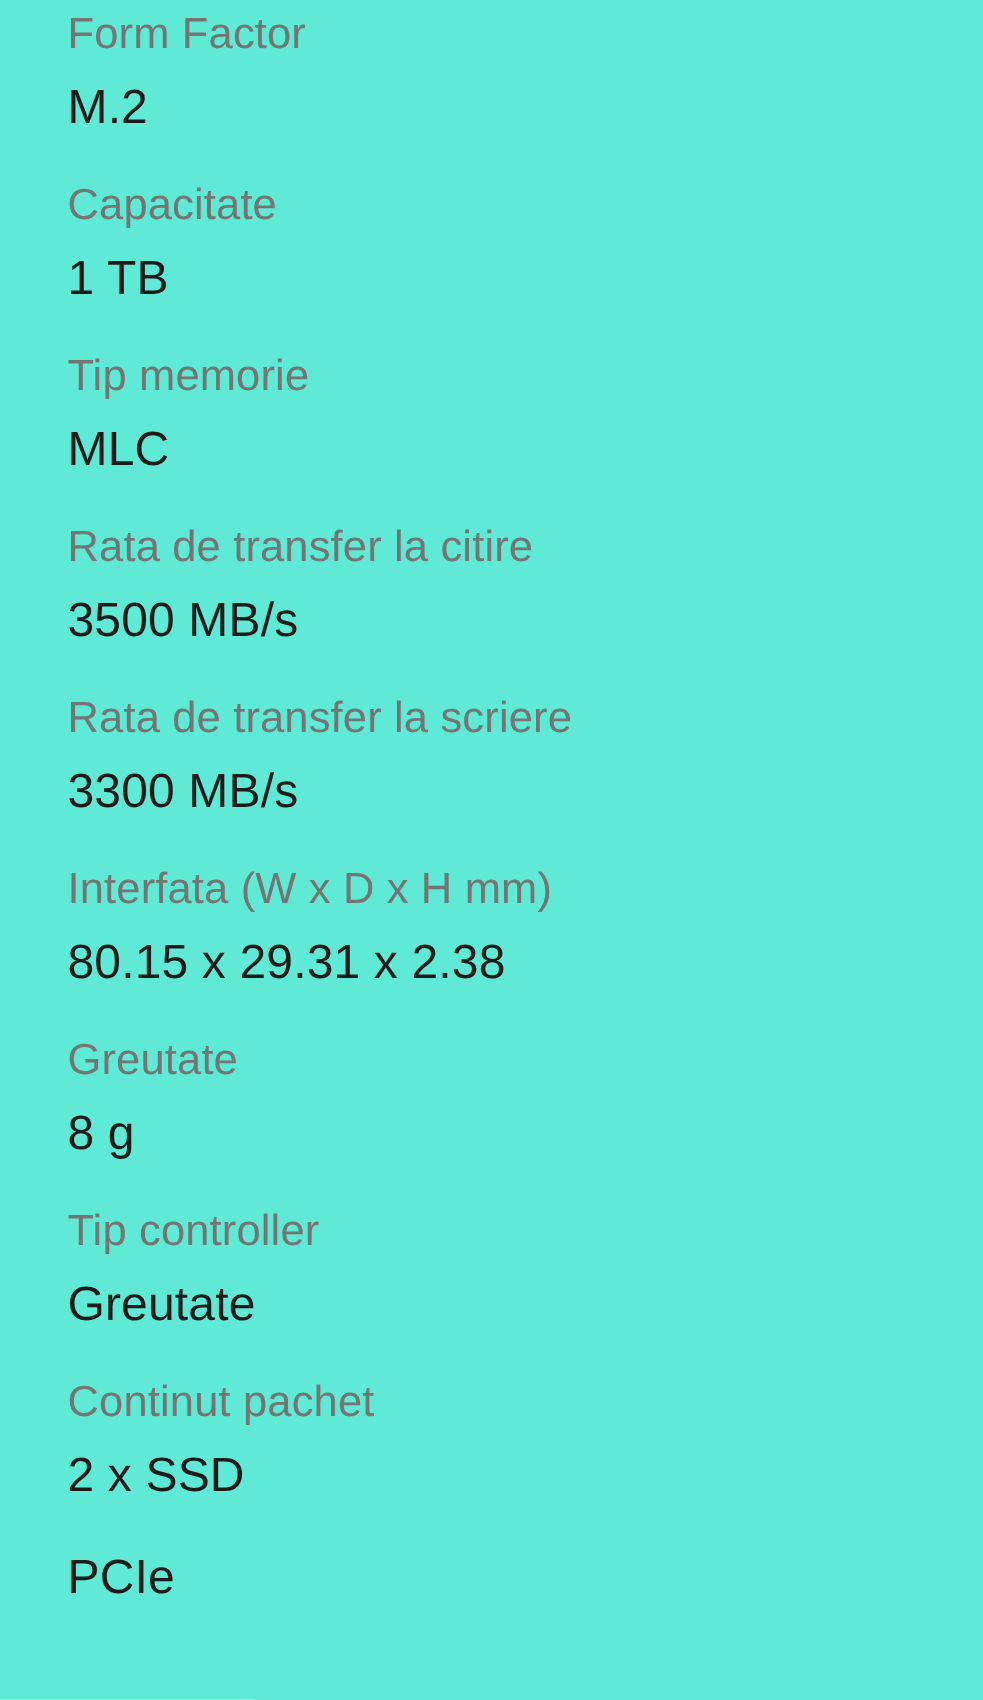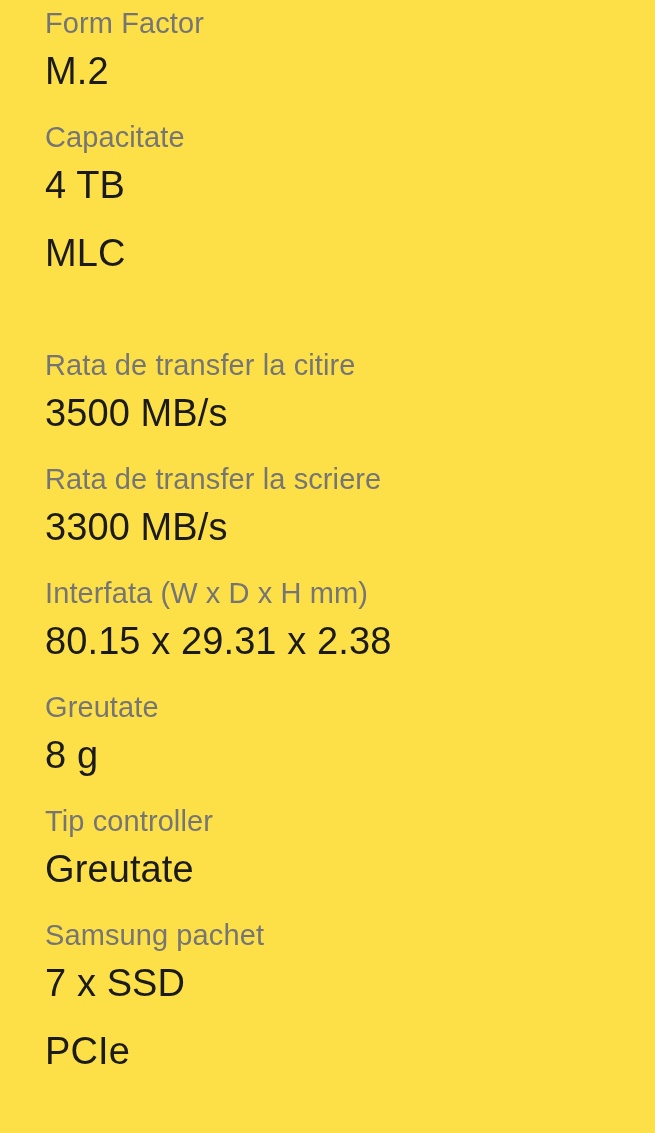--- a/index.html
+++ b/index.html
@@ -13,21 +13,21 @@
     height: 1133px;
     overflow: hidden;
     font-family: "Liberation Sans", sans-serif;
     -webkit-font-smoothing: antialiased;
   }
   #spec-sheet {
     width: 655px;
     height: 1133px;
     box-sizing: border-box;
     padding: 0 24px 0 45px;
-    background: #fde047;
+    background: #5eead4;
     position: relative;
   }
   .spec-row {
     height: 114px;
     box-sizing: border-box;
     display: block;
     position: relative;
   }
   .spec-row:first-child {
     padding-top: 0;
@@ -36,44 +36,45 @@
     display: block;
     font-size: 29px;
     line-height: 46px;
     color: #757575;
     font-weight: 400;
     letter-spacing: 0.1px;
     white-space: nowrap;
   }
   .spec-value {
     display: block;
-    font-size: 38px;
+    font-size: 32px;
     line-height: 50px;
     color: #1b1b1b;
     font-weight: 400;
     letter-spacing: 0.1px;
     white-space: nowrap;
   }
 </style>
 </head>
 <body>
 
 <div id="spec-sheet">
 
   <div class="spec-row">
     <span class="spec-label">Form Factor</span>
     <span class="spec-value">M.2</span>
   </div>
 
   <div class="spec-row">
     <span class="spec-label">Capacitate</span>
-    <span class="spec-value">4 TB</span>
+    <span class="spec-value">1 TB</span>
   </div>
 
   <div class="spec-row">
+    <span class="spec-label">Tip memorie</span>
     <span class="spec-value">MLC</span>
   </div>
 
   <div class="spec-row">
     <span class="spec-label">Rata de transfer la citire</span>
     <span class="spec-value">3500 MB/s</span>
   </div>
 
   <div class="spec-row">
     <span class="spec-label">Rata de transfer la scriere</span>
@@ -89,21 +90,21 @@
     <span class="spec-label">Greutate</span>
     <span class="spec-value">8 g</span>
   </div>
 
   <div class="spec-row">
     <span class="spec-label">Tip controller</span>
     <span class="spec-value">Greutate</span>
   </div>
 
   <div class="spec-row">
-    <span class="spec-label">Samsung pachet</span>
-    <span class="spec-value">7 x SSD</span>
+    <span class="spec-label">Continut pachet</span>
+    <span class="spec-value">2 x SSD</span>
   </div>
 
   <div class="spec-row">
     <span class="spec-value">PCIe</span>
   </div>
 
 </div>
 
 </body></html>

